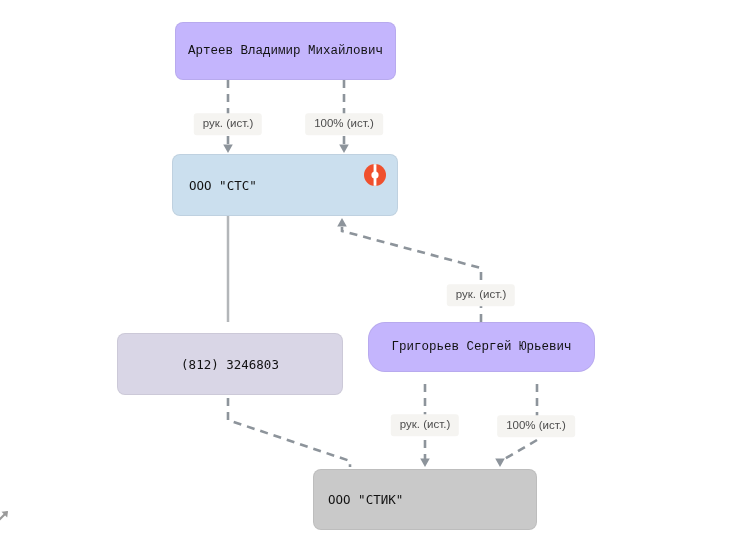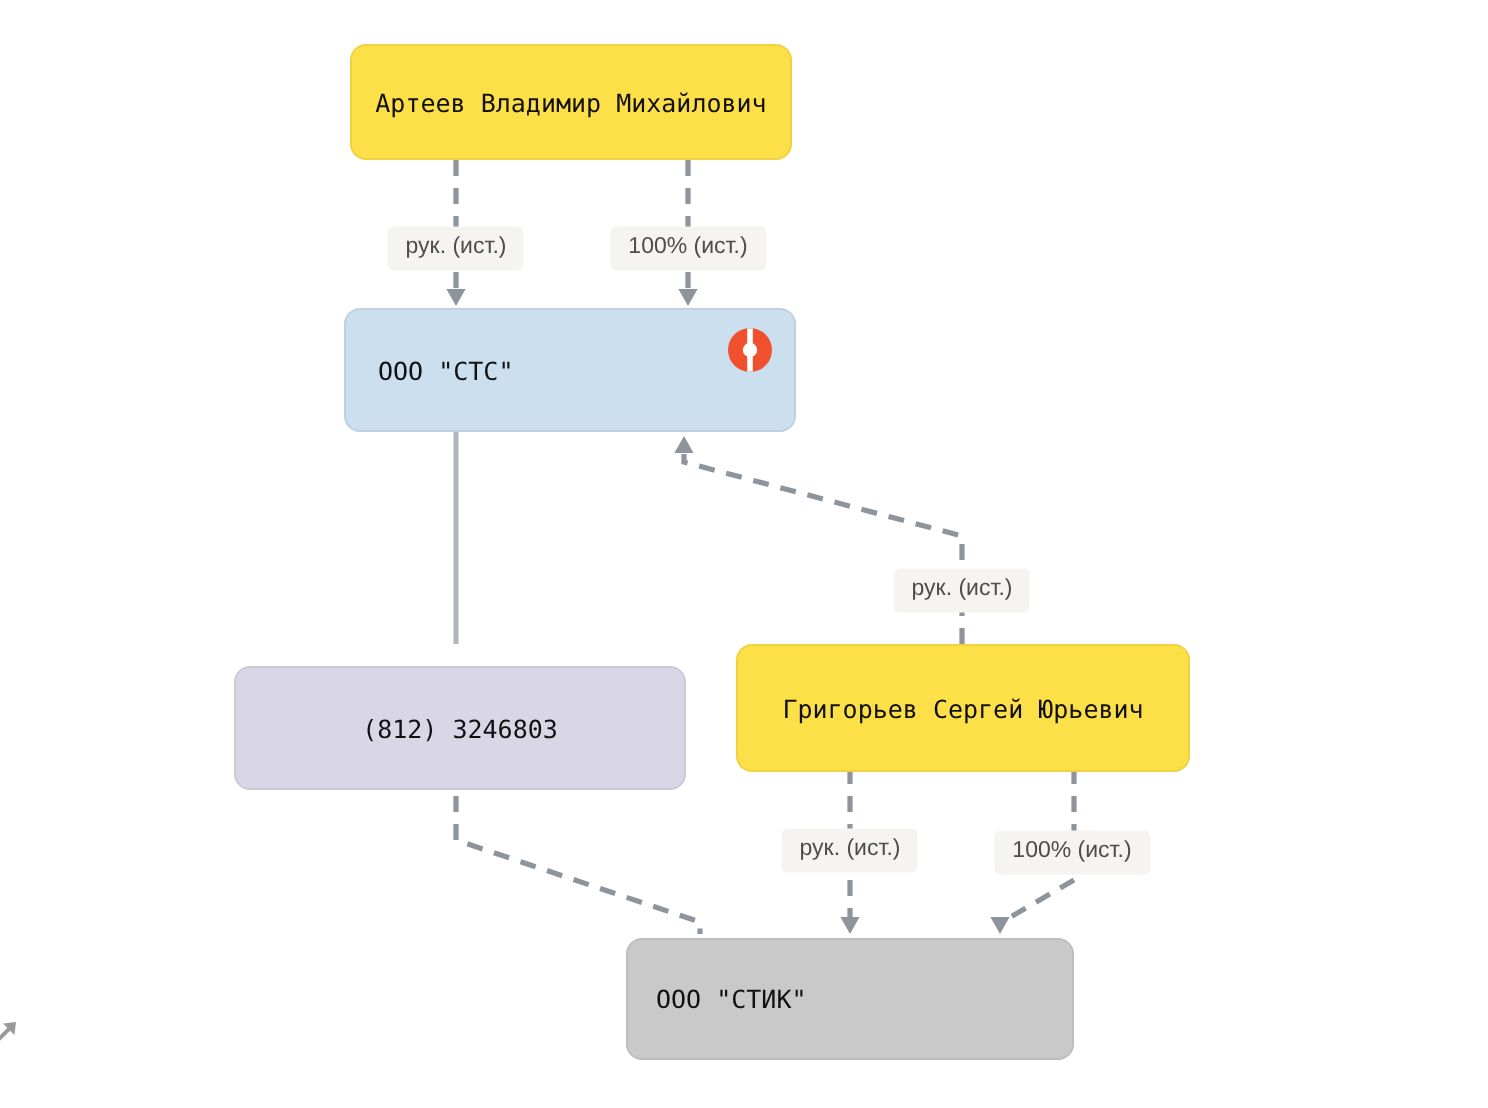--- a/index.html
+++ b/index.html
@@ -36,21 +36,21 @@
     border-radius: 8px;
     display: flex;
     align-items: center;
     box-sizing: border-box;
     font-size: 12.5px;
     color: #111111;
     cursor: pointer;
     border: 1px solid rgba(0,0,0,0.06);
   }
   .node.centered { justify-content: center; }
-  .node-person   { background: #fde047; }
+  .node-person   { background: #c4b5fd; font-family: Liberation Mono, monospace; }
   .node-company-active   { background: #cbdfee; }
   .node-phone    { background: #d9d6e6; margin-top: 11px; }
   .node-company-inactive { background: #c9c9c9; }
   .node-label { white-space: pre; }
 
   .badge {
     position: absolute;
     top: 8px;
     right: 10px;
     width: 24px;
@@ -120,21 +120,21 @@
         <rect x="10.6" y="1.2" width="2.8" height="21.6" fill="#ffffff"></rect>
         <circle cx="12" cy="12" r="3.6" fill="#ffffff"></circle>
       </svg>
     </span>
   </div>
 
   <div class="node node-phone centered" style="left:117px; top:322px; width:226px; height:62px;">
     <span class="node-label">(812) 3246803</span>
   </div>
 
-  <div class="node node-person centered" style="left:368px; top:322px; width:227px; height:64px;">
+  <div class="node node-person centered" style="left:368px; top:322px; width:227px; height:50px;border-radius:17px;">
     <span class="node-label">Григорьев Сергей Юрьевич</span>
   </div>
 
   <div class="node node-company-inactive" style="left:313px; top:469px; width:224px; height:61px; padding-left:14px;">
     <span class="node-label">ООО "СТИК"</span>
   </div>
 
   <div class="edge-label" style="left:228px; top:124px;">рук. (ист.)</div>
   <div class="edge-label" style="left:344px; top:124px;">100% (ист.)</div>
   <div class="edge-label" style="left:481px; top:295px;">рук. (ист.)</div>

